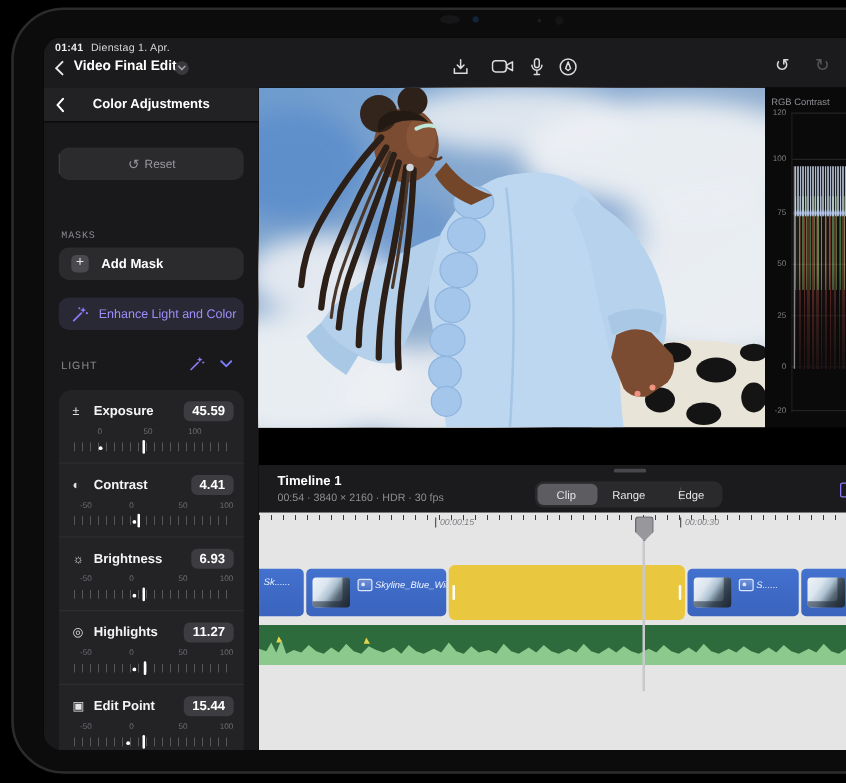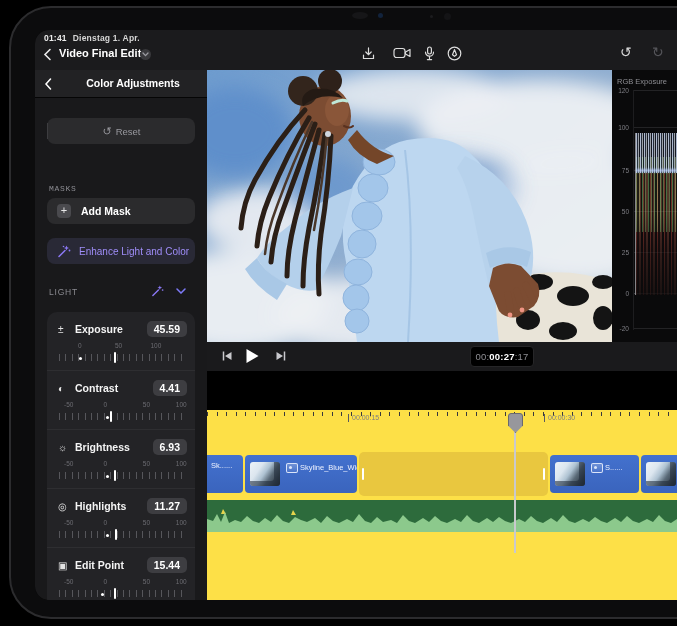--- a/index.html
+++ b/index.html
@@ -7,30 +7,30 @@
         font-family:"Liberation Sans",sans-serif;-webkit-font-smoothing:antialiased;}
   
   .bezel{position:absolute;left:9px;top:6px;right:-60px;bottom:7px;background:#0c0c0d;
          border:2px solid #2c2c2e;border-radius:42px;}
   .camdot{position:absolute;border-radius:50%;}
   .screen{position:absolute;left:35px;top:30px;width:642px;height:570px;background:#000;
           border-radius:14px 0 0 14px;overflow:hidden;}
   
   .topbar{position:absolute;left:0;top:0;width:100%;height:40px;background:#1b1b1d;border-bottom:1px solid #000;}
   .status{position:absolute;left:9px;top:3px;font-size:8.5px;color:#ededed;font-weight:bold;letter-spacing:.2px;}
-  .status .date{color:#d6d6d6;font-weight:bold;margin-left:6px;}
+  .status .date{color:#d6d6d6;font-weight:normal;margin-left:6px;}
   .backchev{position:absolute;left:8px;top:18px;}
   .apptitle{position:absolute;left:24px;top:17px;font-size:11px;font-weight:bold;color:#fff;}
   .titlechev{position:absolute;left:105px;top:19px;width:11px;height:11px;border-radius:50%;background:#39393c;
              display:flex;align-items:center;justify-content:center;}
   .tico{position:absolute;top:16px;}
   .undoredo{position:absolute;top:14px;font-size:14px;line-height:16px;}
   
   .panel{position:absolute;left:0;top:40px;width:172px;height:530px;background:#19191b;border-right:1px solid #000;}
-  .phead{position:absolute;left:0;top:0;width:100%;height:27px;background:#222224;border-bottom:1px solid #050505;padding-left:24px;}
+  .phead{position:absolute;left:0;top:0;width:100%;height:27px;background:#222224;border-bottom:1px solid #050505;}
   .phead .pt{position:absolute;left:0;right:0;top:7px;text-align:center;font-size:10.5px;font-weight:bold;color:#fff;}
   .pill2{position:absolute;left:12px;top:48px;width:148px;height:26px;background:#2b2b2d;border-radius:8px;display:flex;}
   .pill2 .half{flex:1;display:flex;align-items:center;justify-content:center;gap:4px;
                color:#98989e;font-size:9.5px;}
   .pill2 .div{width:1px;background:#3d3d40;margin:5px 0;}
   .seclab{position:absolute;left:14px;font-size:8px;color:#8a8a90;letter-spacing:.7px;font-family:Liberation Mono, monospace;}
   .bigbtn{position:absolute;left:12px;width:148px;height:26px;background:#2b2b2d;border-radius:8px;
           display:flex;align-items:center;color:#fff;font-size:10px;}
   .plusbox{width:14px;height:14px;background:#4a4a4e;border-radius:4px;color:#e8e8e8;font-size:11px;line-height:13px;
            text-align:center;margin:0 10px 0 10px;}
@@ -83,21 +83,21 @@
   .tlhead{position:absolute;left:172px;top:342px;width:470px;height:38px;background:#1b1b1d;}
   .draghandle{position:absolute;left:284px;top:3px;width:26px;height:3px;border-radius:2px;background:#48484c;}
   .tlname{position:absolute;left:15px;top:7px;font-size:10.5px;font-weight:bold;color:#fff;}
   .tlmeta{position:absolute;left:15px;top:21px;font-size:8.5px;color:#8e8e93;}
   .seg{position:absolute;left:221px;top:13px;width:150px;height:21px;background:#2a2a2d;border-radius:7px;display:flex;align-items:center;}
   .seg .opt{flex:1;text-align:center;font-size:9px;color:#e6e6e6;position:relative;z-index:1;}
   .seg .selpill{position:absolute;left:2px;top:2px;width:48px;height:17px;background:#5c5c61;border-radius:5px;}
   .seg .segdiv{position:absolute;left:116px;top:5px;width:1px;height:11px;background:#47474b;}
   .cuticon{position:absolute;left:465px;top:14px;width:8px;height:10px;border:1.5px solid #8a7cf8;border-radius:2px;}
   
-  .tlbody{position:absolute;left:172px;top:380px;width:470px;height:190px;background:#fde047;}
+  .tlbody{position:absolute;left:172px;top:380px;width:470px;height:190px;background:#e5e5e5;font-style:italic;}
   .ruler{position:absolute;left:0;top:2px;width:470px;height:20px;}
   .rticks{position:absolute;left:0;top:0;width:470px;height:4px;
           background:repeating-linear-gradient(90deg,#39393d 0 1px,transparent 1px 9.6px);}
   .rlab{position:absolute;top:2px;font-size:7px;color:#7e7e84;}
   .rlab .bar{display:inline-block;width:1px;height:8px;background:#5a5a5e;margin-right:3px;vertical-align:-2px;}
   .clip{position:absolute;top:45px;height:38px;background:linear-gradient(#4371ce,#3a64bd);border-radius:4px;overflow:hidden;}
   .cname{position:absolute;top:6px;font-size:7.5px;color:#eef2ff;white-space:nowrap;}
   .thumb{position:absolute;left:5px;top:7px;width:30px;height:24px;border-radius:3px;
     background:linear-gradient(125deg,#eef3f8 0%,#dce6ef 30%,#aec2d2 48%,#5a6a78 66%,#343f49 85%,#20282f 100%);
     box-shadow:inset -6px -5px 0 rgba(30,40,55,.55);}
@@ -395,21 +395,21 @@
           <rect x="299" y="221" width="7" height="26" rx="3.5" transform="rotate(-10 302 234)"></rect>
           <rect x="309" y="217" width="7" height="26" rx="3.5" transform="rotate(-18 312 230)"></rect>
           <rect x="319" y="211" width="7" height="24" rx="3.5" transform="rotate(-26 322 223)"></rect>
         </g>
         <circle cx="303" cy="245" r="2.4" fill="#ef9483"></circle>
           <circle cx="315" cy="240" r="2.4" fill="#ef9483"></circle>
       </svg>
     </div>
 
     <div class="scope">
-      <div class="scopetitle">RGB Exposure</div>
+      <div class="scopetitle">RGB Contrast</div>
       <div class="stick" style="top:17px;">120</div>
       <div class="stick" style="top:54px;">100</div>
       <div class="stick" style="top:97px;">75</div>
       <div class="stick" style="top:138px;">50</div>
       <div class="stick" style="top:179px;">25</div>
       <div class="stick" style="top:220px;">0</div>
       <div class="stick" style="top:255px;">-20</div>
       <div class="sgrid" style="top:20px;"></div>
       <div class="sgrid" style="top:57px;"></div>
       <div class="sgrid" style="top:100px;"></div>
@@ -421,45 +421,34 @@
       <div class="wf">
         <div class="l3"></div>
           <div class="l2"></div>
           <div class="l1"></div>
           <div class="hl"></div>
         <div class="fade"></div>
           <div class="edge"></div>
       </div>
     </div>
 
-    <div class="transport">
-      <div class="tbtn" style="left:14px;">
-        <svg width="12" height="12" viewBox="0 0 12 12">
-            <path d="M2.5 1.5v9" stroke="#c9c9cd" stroke-width="1.5"></path>
-            <path d="M10.5 2v8L4 6z" fill="#c9c9cd"></path>
-          </svg>
-      </div>
-      <div class="tbtn" style="left:38px;top:6px;">
-        <svg width="15" height="16" viewBox="0 0 15 16">
-            <path d="M1.5 1l12 7-12 7z" fill="#fff"></path>
-          </svg>
-      </div>
-      <div class="tbtn" style="left:68px;">
-        <svg width="12" height="12" viewBox="0 0 12 12">
-            <path d="M9.5 1.5v9" stroke="#c9c9cd" stroke-width="1.5"></path>
-            <path d="M1.5 2v8L8 6z" fill="#c9c9cd"></path>
-          </svg>
-      </div>
-      <div class="tcbox">
-        <span class="tcdim">00:</span>
-          <span class="tcmain">00:27</span>
-          <span class="tcdim">:17</span>
-      </div>
-    </div>
-
+
+    <div class="tlhead">
+      <div class="draghandle"></div>
+      <div class="tlname">Timeline 1</div>
+      <div class="tlmeta">00:54 · 3840 × 2160 · HDR · 30 fps</div>
+      <div class="seg">
+        <div class="selpill"></div>
+        <div class="opt">Clip</div>
+        <div class="opt">Range</div>
+        <div class="opt">Edge</div>
+        <div class="segdiv"></div>
+      </div>
+      <div class="cuticon"></div>
+    </div>
 
     <div class="tlbody">
       <div class="ruler">
         <div class="rticks"></div>
         <div class="rlab" style="left:141px;"><span class="bar"></span><span>00:00:15</span></div>
         <div class="rlab" style="left:337px;"><span class="bar"></span><span>00:00:30</span></div>
       </div>
 
       <div class="clip" style="left:0;width:36px;border-radius:0 4px 4px 0;">
         <span class="cname" style="left:4px;">Sk......</span>

